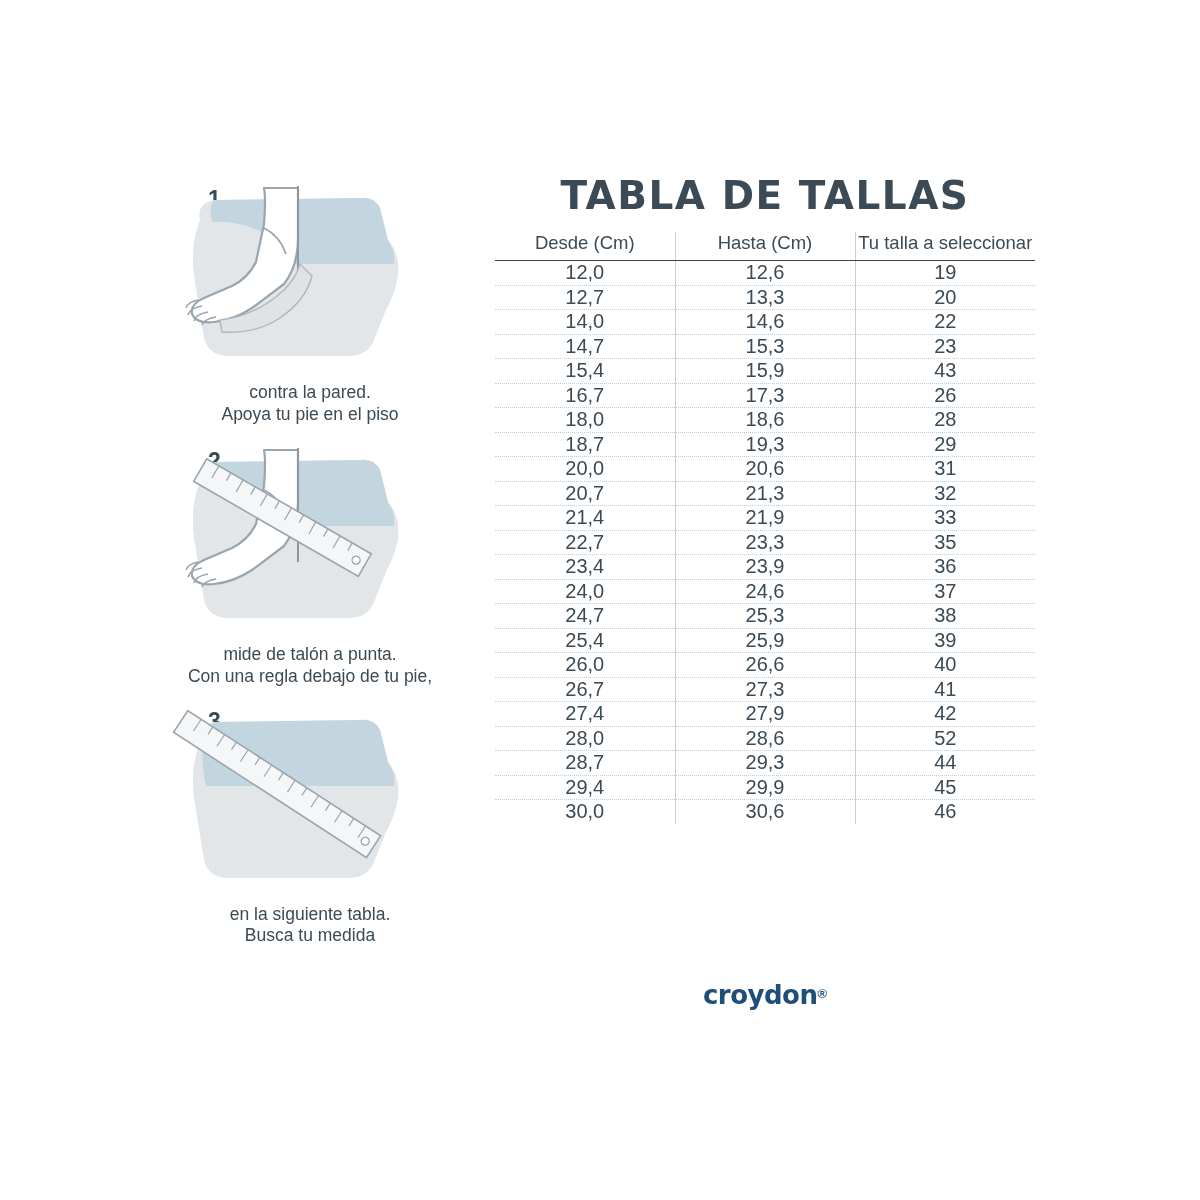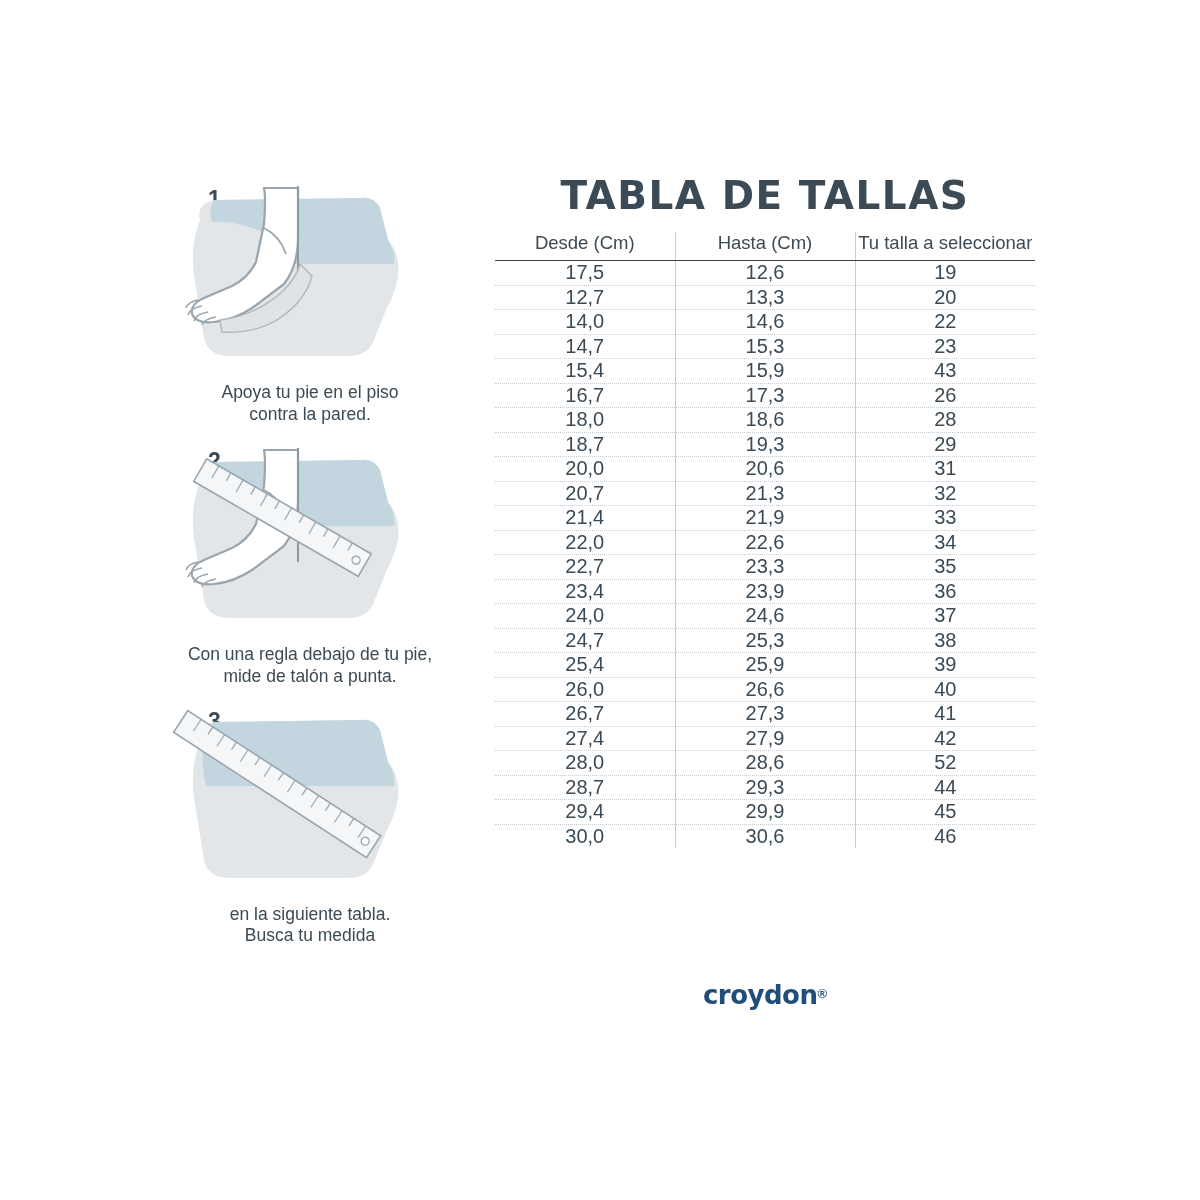--- a/index.html
+++ b/index.html
@@ -160,22 +160,22 @@
           <path d="M48 132 q-12 2 -14 9" fill="none" stroke="#9aa5ad" stroke-width="1.6"></path>
           <path d="M56 137 q-12 2 -14 8" fill="none" stroke="#9aa5ad" stroke-width="1.6"></path>
 
           <path d="M138 6 L138 120" stroke="#8d99a2" stroke-width="2"></path>
 
           <path d="M60 140 Q96 136 124 110 Q136 98 140 84 L152 96
                    Q146 120 120 138 Q96 154 62 152 Z" fill="#dfe3e6" stroke="#aeb7bd" stroke-width="1.4"></path>
         </svg>
       </div>
       <div class="step-caption">
+        <span>contra la pared.</span>
         <span>Apoya tu pie en el piso</span>
-        <span>contra la pared.</span>
       </div>
     </div>
 
     <div class="step step2">
       <div class="step-num">2.</div>
       <div class="illus">
         <svg width="300" height="210" viewBox="0 0 300 210">
           <path d="M40 40 Q36 24 54 20 L200 18 Q214 16 220 28 L228 60
                    Q250 86 226 130 L214 160 Q208 176 188 176 L70 176
                    Q48 176 44 158 L34 96 Q30 64 40 40 Z" fill="#e3e6e8"></path>
@@ -205,22 +205,22 @@
               <line x1="144" y1="96" x2="144" y2="110"></line>
               <line x1="158" y1="96" x2="158" y2="105"></line>
               <line x1="172" y1="96" x2="172" y2="110"></line>
               <line x1="186" y1="96" x2="186" y2="105"></line>
             </g>
             <circle cx="198" cy="109" r="4" fill="#ffffff" stroke="#9aa5ad" stroke-width="1.4"></circle>
           </g>
         </svg>
       </div>
       <div class="step-caption">
+        <span>mide de talón a punta.</span>
         <span>Con una regla debajo de tu pie,</span>
-        <span>mide de talón a punta.</span>
       </div>
     </div>
 
     <div class="step step3">
       <div class="step-num">3.</div>
       <div class="illus">
         <svg width="300" height="210" viewBox="0 0 300 210">
           <path d="M40 40 Q36 24 54 20 L200 18 Q214 16 220 28 L228 60
                    Q250 86 226 130 L214 160 Q208 176 188 176 L70 176
                    Q48 176 44 158 L34 96 Q30 64 40 40 Z" fill="#e3e6e8"></path>
@@ -262,21 +262,21 @@
     <table class="sizes">
       <thead>
         <tr>
           <th>Desde (Cm)</th>
           <th class="col-sep">Hasta (Cm)</th>
           <th class="col-sep">Tu talla a seleccionar</th>
         </tr>
       </thead>
       <tbody id="size-table-body">
           <tr>
-            <td>17,5</td>
+            <td>12,0</td>
             <td class="col-sep">12,6</td>
             <td class="col-sep">19</td>
           </tr>
           <tr>
             <td>12,7</td>
             <td class="col-sep">13,3</td>
             <td class="col-sep">20</td>
           </tr>
           <tr>
             <td>14,0</td>
@@ -317,25 +317,20 @@
             <td>20,7</td>
             <td class="col-sep">21,3</td>
             <td class="col-sep">32</td>
           </tr>
           <tr>
             <td>21,4</td>
             <td class="col-sep">21,9</td>
             <td class="col-sep">33</td>
           </tr>
           <tr>
-            <td>22,0</td>
-            <td class="col-sep">22,6</td>
-            <td class="col-sep">34</td>
-          </tr>
-          <tr>
             <td>22,7</td>
             <td class="col-sep">23,3</td>
             <td class="col-sep">35</td>
           </tr>
           <tr>
             <td>23,4</td>
             <td class="col-sep">23,9</td>
             <td class="col-sep">36</td>
           </tr>
           <tr>

